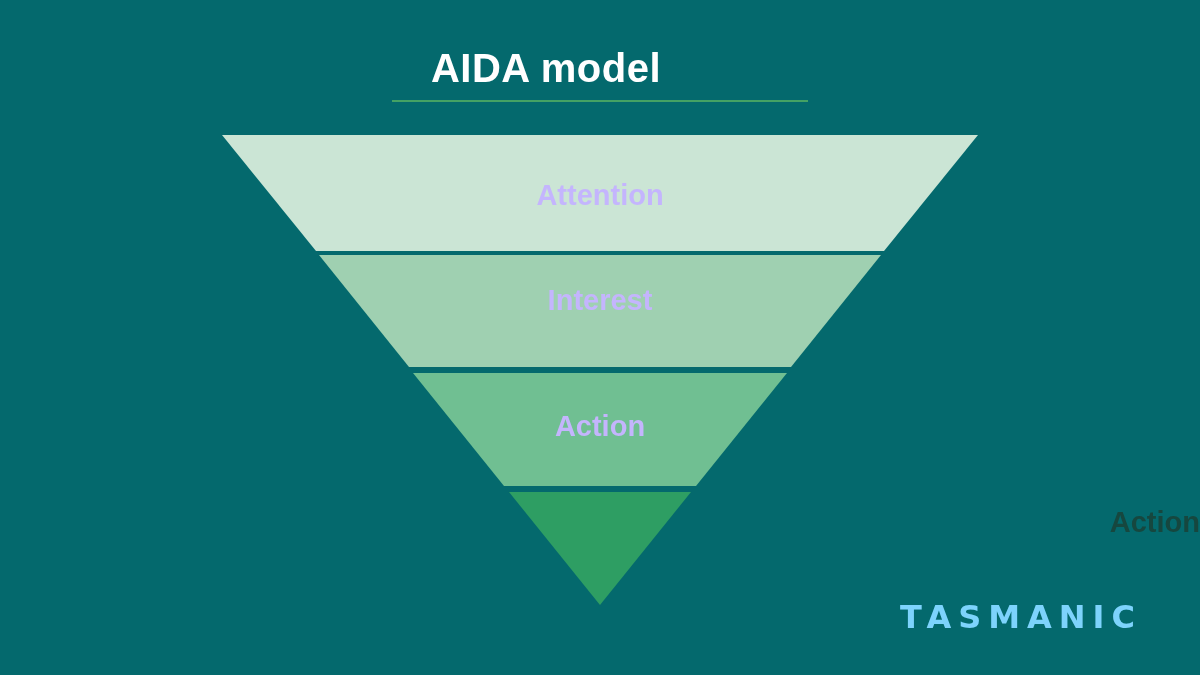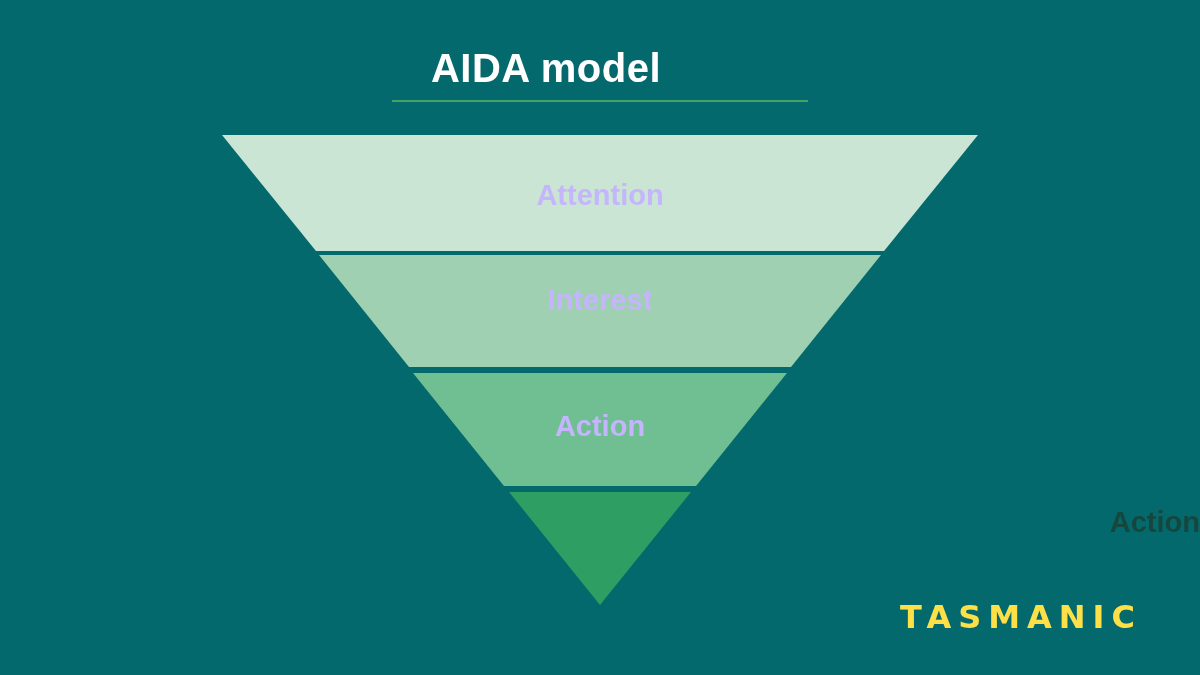--- a/index.html
+++ b/index.html
@@ -51,21 +51,21 @@
     color: #c4b5fd;
   }
   .stage-label.attention { top: 179px; }
   .stage-label.interest  { top: 284px; }
   .stage-label.desire    { top: 410px; }
   .stage-label.action    { top: 506px; color: #16473f; text-align: right; }
   .brand-logo {
     position: absolute;
     right: 58px;
     top: 598px;
-    color: #fde047;
+    color: #7dd3fc;
     font-size: 32px;
     font-weight: bold;
     letter-spacing: 7px;
     font-family: "DejaVu Sans", "Liberation Sans", sans-serif;
     margin-left: 25px;
   }
 </style>
 </head>
 <body>
 

